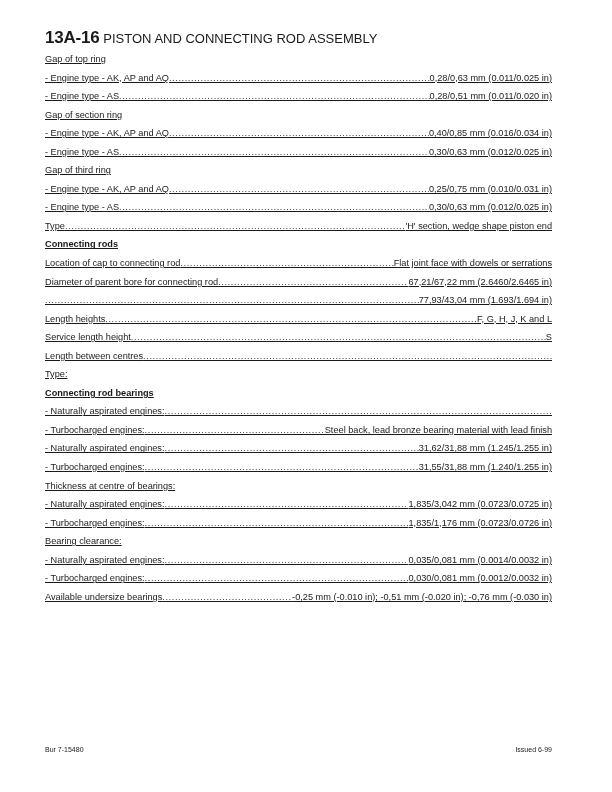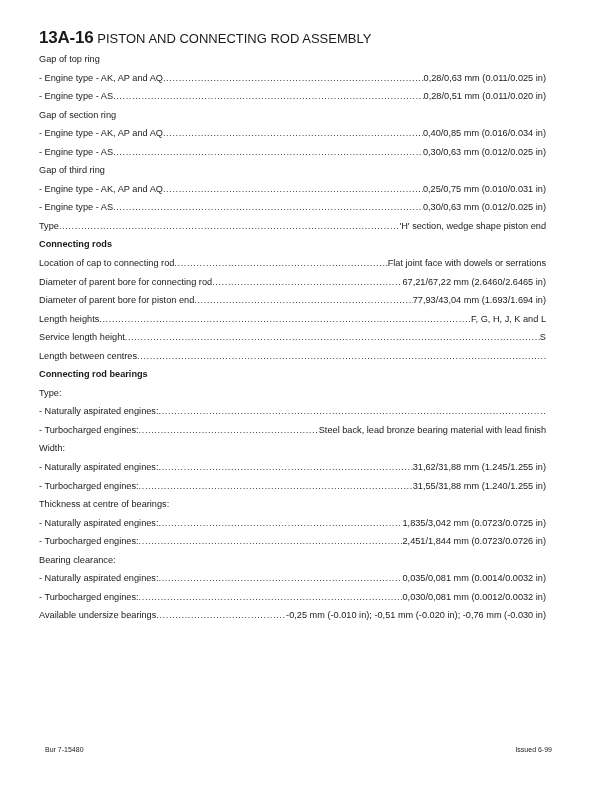--- a/index.html
+++ b/index.html
@@ -1,22 +1,22 @@
 <!DOCTYPE html>
 <html><head>
 <meta charset="utf-8">
 <style>
   html, body { margin: 0; padding: 0; background: #ffffff; }
   body { width: 612px; height: 792px; position: relative; overflow: hidden;
          font-family: "Liberation Sans", sans-serif; color: #1a1a1a; }
-  .page { position: absolute; left: 39px; top: 27px; width: 507px; }
+  .page { position: absolute; left: 45px; top: 27px; width: 507px; }
   .title { font-size: 13.5px; height: 22px; line-height: 22px; white-space: nowrap; }
   .title .num { font-weight: bold; font-size: 17px; letter-spacing: -0.2px; }
   .title .txt { font-size: 13px; }
-  .rows { margin-top: 1px; }
+  .rows { margin-top: 1px; text-decoration: underline; }
   .row { height: 18.55px; line-height: 18.55px; font-size: 9.2px; display: flex; white-space: nowrap; }
   .row.heading { font-weight: bold; }
   .row .label { flex: 0 0 auto; }
   .row .leader { flex: 1 1 auto; overflow: hidden; color: #333; letter-spacing: 0.6px; }
   .row .leader::before { content: "........................................................................................................................................................................................................................................................................"; }
   .row .value { flex: 0 0 auto; }
   .footer { position: absolute; top: 746px; left: 45px; width: 507px; font-size: 7px;
             display: flex; justify-content: space-between; color: #222; }
 </style>
 </head>
@@ -79,55 +79,51 @@
         <span class="label">Location of cap to connecting rod</span>
         <span class="leader"></span>
         <span class="value"> Flat joint face with dowels or serrations</span>
       </div>
       <div class="row">
         <span class="label">Diameter of parent bore for connecting rod </span>
         <span class="leader"></span>
         <span class="value"> 67,21/67,22 mm (2.6460/2.6465 in)</span>
       </div>
       <div class="row">
-        <span class="label">Diameter of parent bore for piston end </span>
         <span class="leader"></span>
         <span class="value"> 77,93/43,04 mm (1.693/1.694 in)</span>
       </div>
       <div class="row">
         <span class="label">Length heights </span>
         <span class="leader"></span>
         <span class="value"> F, G, H, J, K and L</span>
       </div>
       <div class="row">
         <span class="label">Service length height</span>
         <span class="leader"></span>
         <span class="value"> S</span>
       </div>
       <div class="row">
         <span class="label">Length between centres </span>
         <span class="leader"></span>
       </div>
+      <div class="row">
+        <span class="label">Type:</span>
+      </div>
       <div class="row heading">
         <span class="label">Connecting rod bearings</span>
-      </div>
-      <div class="row">
-        <span class="label">Type:</span>
       </div>
       <div class="row">
         <span class="label">- Naturally aspirated engines:</span>
         <span class="leader"></span>
       </div>
       <div class="row">
         <span class="label">- Turbocharged engines:</span>
         <span class="leader"></span>
         <span class="value">Steel back, lead bronze bearing material with lead finish</span>
-      </div>
-      <div class="row">
-        <span class="label">Width:</span>
       </div>
       <div class="row">
         <span class="label">- Naturally aspirated engines:</span>
         <span class="leader"></span>
         <span class="value"> 31,62/31,88 mm (1.245/1.255 in)</span>
       </div>
       <div class="row">
         <span class="label">- Turbocharged engines:</span>
         <span class="leader"></span>
         <span class="value"> 31,55/31,88 mm (1.240/1.255 in)</span>
@@ -136,21 +132,21 @@
         <span class="label">Thickness at centre of bearings:</span>
       </div>
       <div class="row">
         <span class="label">- Naturally aspirated engines:</span>
         <span class="leader"></span>
         <span class="value"> 1,835/3,042 mm (0.0723/0.0725 in)</span>
       </div>
       <div class="row">
         <span class="label">- Turbocharged engines:</span>
         <span class="leader"></span>
-        <span class="value"> 2,451/1,844 mm (0.0723/0.0726 in)</span>
+        <span class="value"> 1,835/1,176 mm (0.0723/0.0726 in)</span>
       </div>
       <div class="row">
         <span class="label">Bearing clearance:</span>
       </div>
       <div class="row">
         <span class="label">- Naturally aspirated engines:</span>
         <span class="leader"></span>
         <span class="value"> 0,035/0,081 mm (0.0014/0.0032 in)</span>
       </div>
       <div class="row">

